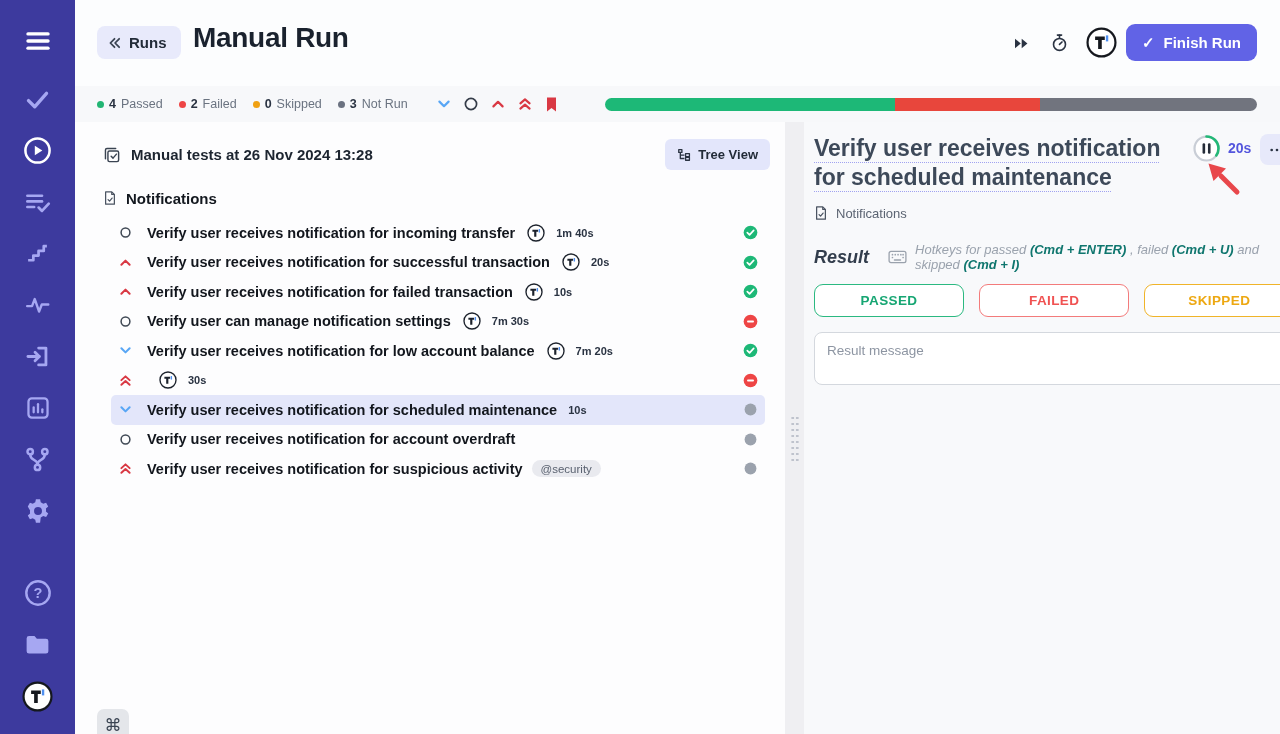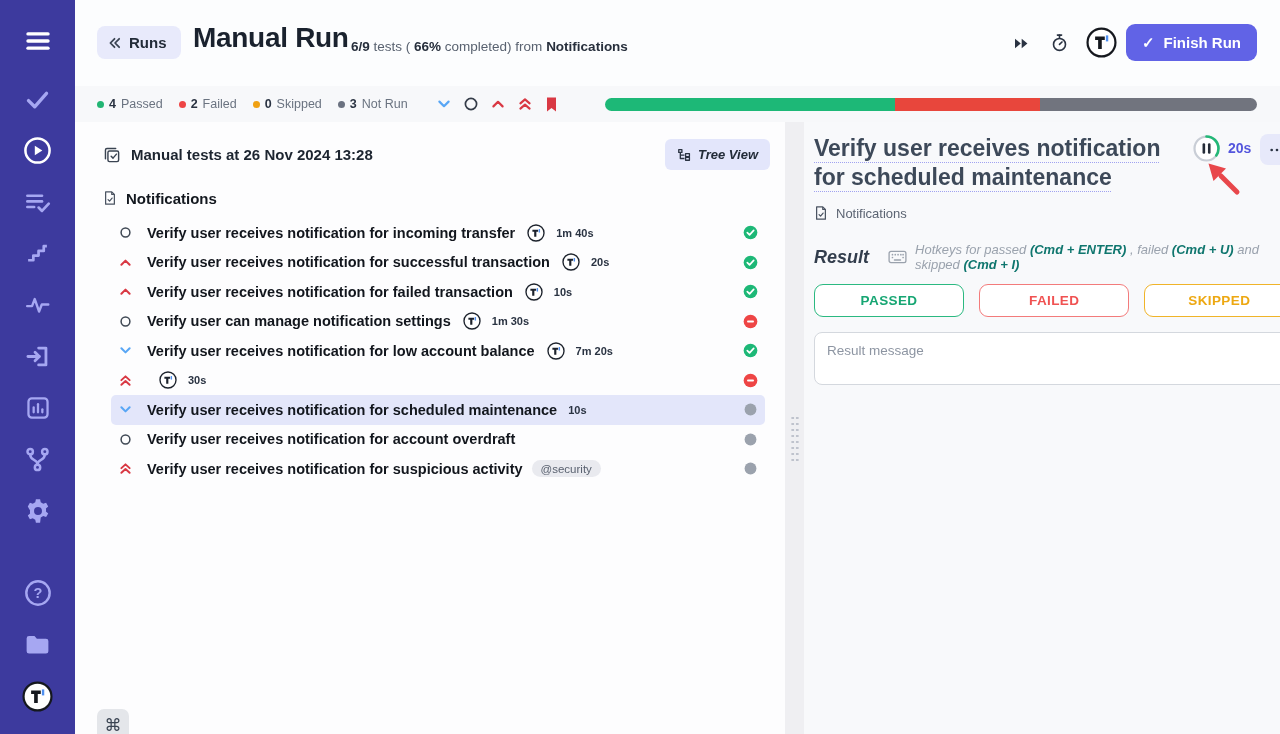--- a/index.html
+++ b/index.html
@@ -44,21 +44,21 @@
   .progress { margin-left:auto; width:652px; height:13px; border-radius:7px; overflow:hidden; display:flex; }
   .pseg { height:100%; }
 
   .content { position:absolute; top:122px; left:0; right:0; bottom:0; display:flex; }
 
   
   .listpanel { width:710px; flex:none; background:#fdfdfe; position:relative; }
   .list-head { display:flex; align-items:center; margin:16px 15px 0 28px; height:33px; }
   .list-head-label { margin-left:10px; font-size:15px; font-weight:600; color:#1d2530; }
   .treeview-btn { margin-left:auto; height:31px; padding:0 12px; background:#e3e6fb; border:none; border-radius:6px;
-                  font-family:inherit; font-size:13px; font-weight:600; color:#222b38; display:flex; align-items:center; gap:7px; cursor:pointer;font-style:italic; }
+                  font-family:inherit; font-size:13px; font-weight:600; color:#222b38; display:flex; align-items:center; gap:7px; cursor:pointer; }
   .folder-row { display:flex; align-items:center; margin:15px 0 0 28px; height:24px; }
   .folder-row .flabel { margin-left:9px; font-size:15px; font-weight:700; color:#13181f; }
   .rows { margin-top:8px; }
   .trow { display:flex; align-items:center; height:29.5px; margin:0 20px 0 36px; padding:0 7px; border-radius:5px; cursor:pointer; }
   .trow.selected { background:#e3e6fa; }
   .p-ic { width:15px; flex:none; margin-right:14px; display:flex; align-items:center; }
   .ttitle { font-size:14.5px; font-weight:600; color:#12161d; white-space:nowrap; }
   .logo-mini { margin-left:12px; display:flex; }
   .dur { margin-left:11px; font-size:11px; font-weight:700; color:#2a3342; white-space:nowrap; }
   .tag { margin-left:9px; font-size:11.5px; color:#5a6270; background:#e9eaef; border-radius:10px; padding:2.5px 9px; }
@@ -225,21 +225,20 @@
       <button class="runs-btn">
         <span class="ic" id="icBack">
             <svg viewBox="0 0 16 15" width="15" height="14" fill="none" stroke="#3a4452" stroke-width="1.9" stroke-linecap="round" stroke-linejoin="round">
               <path d="M8 3 L3.6 7.5 L8 12"></path>
               <path d="M13 3 L8.6 7.5 L13 12"></path>
             </svg>
           </span>
         <span>Runs</span>
       </button>
       <h1 class="page-title">Manual Run</h1>
-      <div class="subtitle"><b>6/9</b><span> tests ( </span><b>66%</b><span> completed) from </span><b>Notifications</b></div>
       <div class="topbar-actions">
         <button class="iconbtn act-ff">
             <span class="ic" id="icFF">
               <svg viewBox="0 0 18 14" width="17" height="13">
                 <path d="M2 1.8 L8.2 7 L2 12.2 Z" fill="#2a3342"></path>
                 <path d="M9.2 1.8 L15.4 7 L9.2 12.2 Z" fill="#2a3342"></path>
               </svg>
             </span>
           </button>
         <button class="iconbtn act-timer">
@@ -444,21 +443,21 @@
                 </svg>
               </span>
               <span class="ttitle">Verify user can manage notification settings</span>
               <span class="ic logo-mini">
                 <svg viewBox="0 0 20 20" width="18" height="18">
                   <circle cx="10" cy="10" r="8.9" fill="#fff" stroke="#1c222c" stroke-width="1.5"></circle>
                   <path d="M6 6.4 h6.4 v2.2 h-2 v5.6 h-2.4 V8.6 H6 z" fill="#1c222c"></path>
                   <rect x="13" y="5.6" width="1.5" height="3.9" fill="#4f8ff0"></rect>
                 </svg>
               </span>
-              <span class="dur">1m 30s</span>
+              <span class="dur">7m 30s</span>
               <span class="ic sbadge">
                 <svg viewBox="0 0 16 16" width="15" height="15">
                   <circle cx="8" cy="8" r="7.3" fill="#ee4545"></circle>
                   <rect x="4.3" y="7" width="7.4" height="2" rx="1" fill="#fff"></rect>
                 </svg>
               </span>
             </div>
             <div class="trow">
               <span class="ic p-ic">
                 <svg viewBox="0 0 16 16" width="15" height="15">

